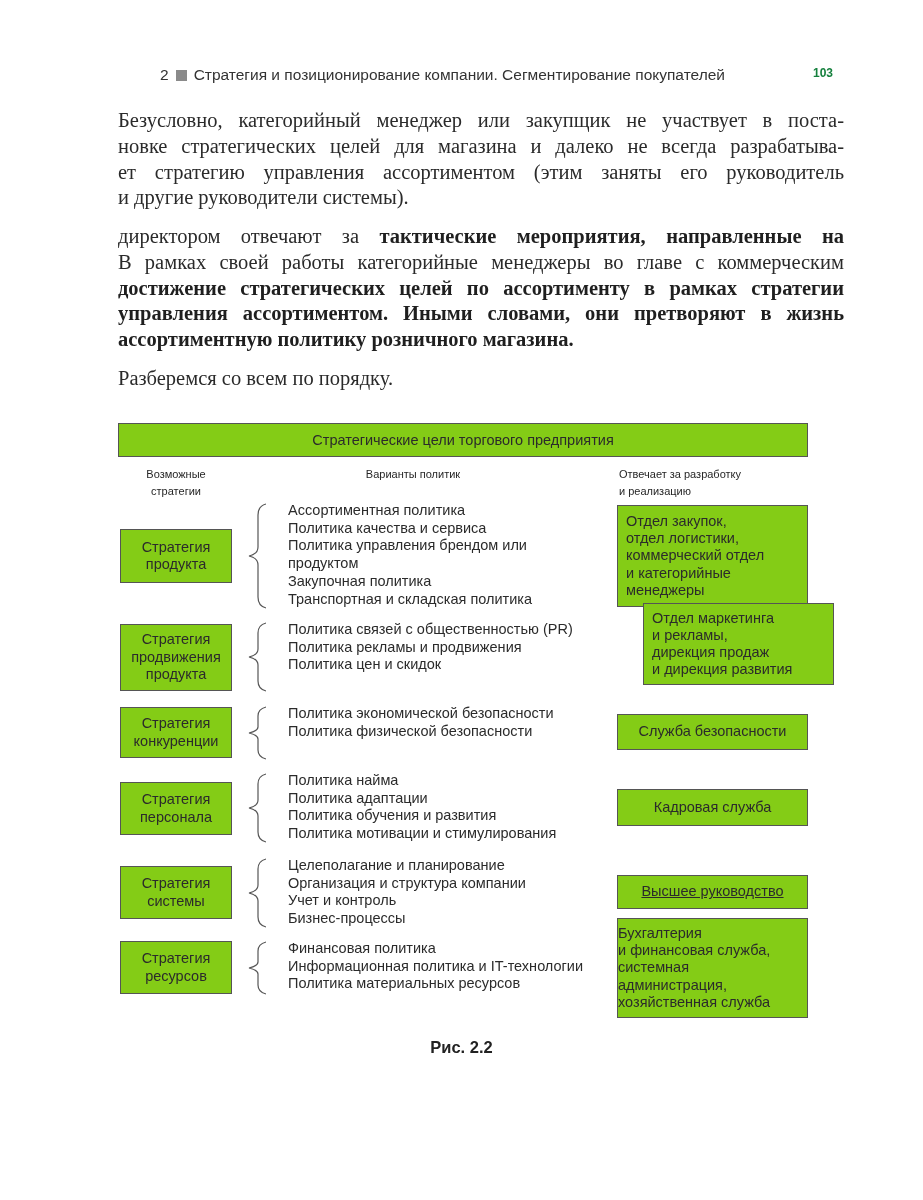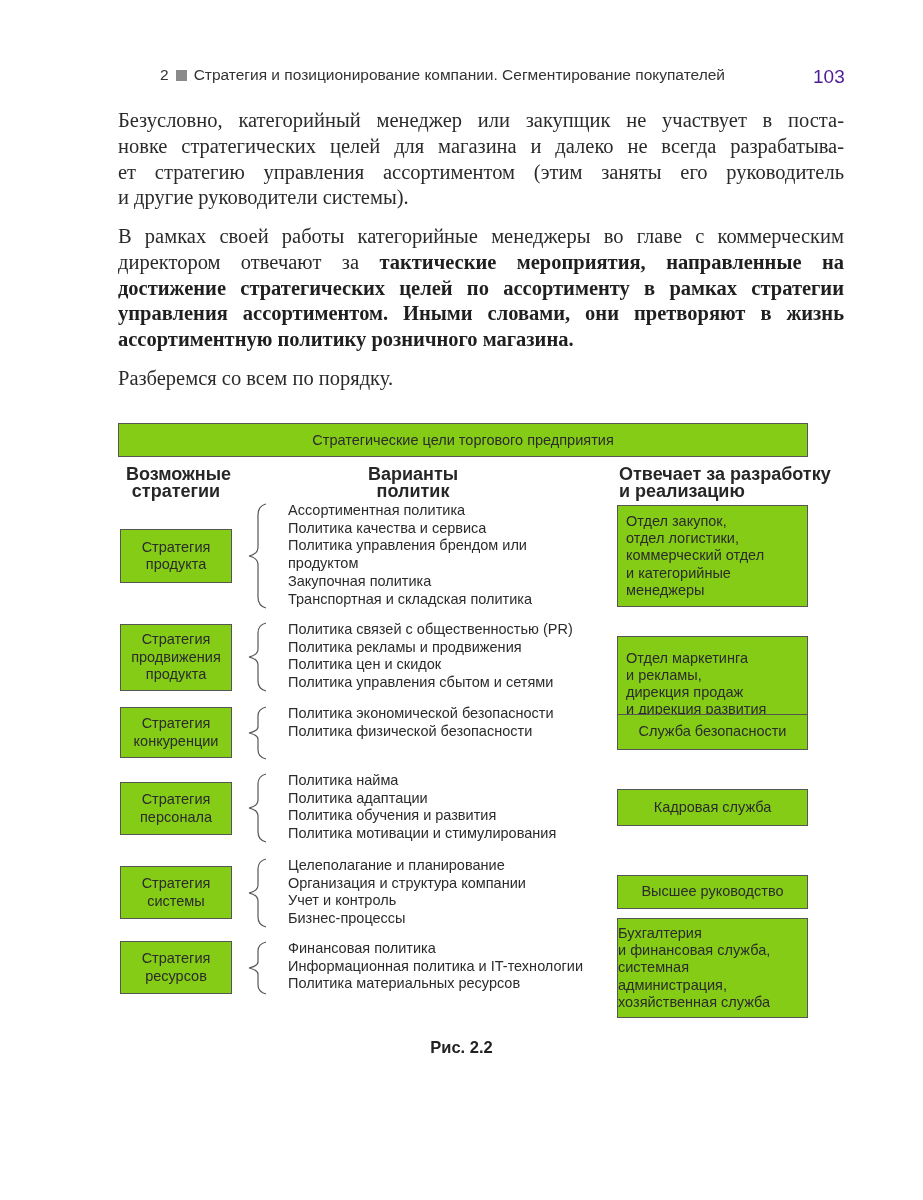--- a/index.html
+++ b/index.html
@@ -1,31 +1,31 @@
 <!DOCTYPE html>
 <html><head>
 <meta charset="utf-8">
 <style>
   html, body { margin: 0; padding: 0; background: #ffffff; }
   body { width: 923px; height: 1200px; position: relative; overflow: hidden; color: #222; }
   .abs { position: absolute; }
 
   .running-head { left: 160px; top: 66px; font-family: "Liberation Sans", sans-serif; font-size: 15.5px; color: #333; white-space: nowrap; display: flex; align-items: center; }
   .running-head .sq { display: inline-block; width: 11px; height: 11px; background: #8a8a8a; margin: 0 7px 0 7px; }
-  .page-num { left: 813px; top: 66px; font-family: "Liberation Sans", sans-serif; font-size: 19px; color: #4c1d95; }
+  .page-num { left: 813px; top: 66px; font-family: "Liberation Sans", sans-serif; font-size: 12px; color: #15803d; font-weight: bold; }
 
   .para { left: 118px; width: 726px; font-family: "Liberation Serif", serif; font-size: 20.5px; line-height: 25.8px; color: #2a2a2a; text-align: justify; text-align-last: left; }
   .para b { font-weight: bold; color: #1f1f1f; }
   .para .line { display: block; white-space: nowrap; text-align-last: justify; }
   .para .line.last { text-align-last: left; }
 
   .fig { font-family: "Liberation Sans", sans-serif; color: #2b2b2b; }
   .box { position: absolute; border: 1.3px solid #555; box-sizing: border-box; background: #84cc16; }
   .top-box { left: 118px; top: 423px; width: 690px; height: 34px; font-size: 14.5px; display: flex; align-items: center; justify-content: center; }
-  .col-head { position: absolute; font-weight: bold; font-size: 18px; line-height: 17px; color: #262626; }
+  .col-head { position: absolute; font-weight: normal; font-size: 11px; line-height: 17px; color: #262626; }
   .strat { left: 120px; width: 112px; font-size: 14.5px; line-height: 17.5px; display: flex; align-items: center; justify-content: center; text-align: center; }
   .resp { left: 617px; width: 191px; font-size: 14.5px; line-height: 17.2px; display: flex; align-items: center; }
   .resp.center { justify-content: center; text-align: left; }
   .resp.left { padding-left: 8px; }
   .resp.left-tight { }
   .pol-list { position: absolute; left: 288px; font-size: 14.5px; line-height: 17.7px; white-space: nowrap; }
   .brace { position: absolute; left: 246px; width: 22px; }
   .caption { left: 0; width: 923px; top: 1038px; text-align: center; font-family: "Liberation Sans", sans-serif; font-weight: bold; font-size: 16.5px; color: #222; }
 </style>
 </head>
@@ -39,22 +39,22 @@
 <div class="abs page-num">103</div>
 
 <div class="abs para" style="top:108px;">
   <span class="line">Безусловно, категорийный менеджер или закупщик не участвует в поста-</span>
   <span class="line">новке стратегических целей для магазина и далеко не всегда разрабатыва-</span>
   <span class="line">ет стратегию управления ассортиментом (этим заняты его руководитель</span>
   <span class="line last">и другие руководители системы).</span>
 </div>
 
 <div class="abs para" style="top:224px;">
+  <span class="line"><span>директором отвечают за </span><b>тактические мероприятия, направленные на</b></span>
   <span class="line">В рамках своей работы категорийные менеджеры во главе с коммерческим</span>
-  <span class="line"><span>директором отвечают за </span><b>тактические мероприятия, направленные на</b></span>
   <span class="line"><b>достижение стратегических целей по ассортименту в рамках стратегии</b></span>
   <span class="line"><b>управления ассортиментом. Иными словами, они претворяют в жизнь</b></span>
   <span class="line last"><b>ассортиментную политику розничного магазина.</b></span>
 </div>
 
 <div class="abs para" style="top:366px;">
   <span class="line last">Разберемся со всем по порядку.</span>
 </div>
 
 <div class="fig">
@@ -97,21 +97,20 @@
         <div>продукта</div>
       </div>
   </div>
   <svg class="brace" style="top:622px; height:70px;" viewBox="0 0 22 70">
     <path d="M20 1 Q12 3 12 11 L12 27 Q12 33 3 35 Q12 37 12 43 L12 59 Q12 67 20 69" fill="none" stroke="#555" stroke-width="1.2"></path>
   </svg>
   <div class="pol-list" style="top:621px;">
     <div>Политика связей с общественностью (PR)</div>
     <div>Политика рекламы и продвижения</div>
     <div>Политика цен и скидок</div>
-    <div>Политика управления сбытом и сетями</div>
   </div>
 
   <div class="box strat" style="top:707px; height:51px;">
     <div>
         <div>Стратегия</div>
         <div>конкуренции</div>
       </div>
   </div>
   <svg class="brace" style="top:706px; height:54px;" viewBox="0 0 22 54">
     <path d="M20 1 Q12 3 12 10 L12 21 Q12 25 3 27 Q12 29 12 33 L12 44 Q12 51 20 53" fill="none" stroke="#555" stroke-width="1.2"></path>
@@ -170,35 +169,35 @@
 
   <div class="box resp left" style="top:505px; height:102px;">
     <div>
       <div>Отдел закупок,</div>
       <div>отдел логистики,</div>
       <div>коммерческий отдел</div>
       <div>и категорийные</div>
       <div>менеджеры</div>
     </div>
   </div>
-  <div class="box resp left" style="top:636px; height:96px;">
+  <div class="box resp left" style="top:603px; height:82px;margin-left:26px;">
     <div>
       <div>Отдел маркетинга</div>
       <div>и рекламы,</div>
       <div>дирекция продаж</div>
       <div>и дирекция развития</div>
     </div>
   </div>
   <div class="box resp center" style="top:714px; height:36px;">
     <div>Служба безопасности</div>
   </div>
   <div class="box resp center" style="top:789px; height:37px;">
     <div>Кадровая служба</div>
   </div>
-  <div class="box resp center" style="top:875px; height:34px;">
+  <div class="box resp center" style="top:875px; height:34px;text-decoration:underline;">
     <div>Высшее руководство</div>
   </div>
   <div class="box resp left-tight" style="top:918px; height:100px;">
     <div>
       <div>Бухгалтерия</div>
       <div>и финансовая служба,</div>
       <div>системная</div>
       <div>администрация,</div>
       <div>хозяйственная служба</div>
     </div>

